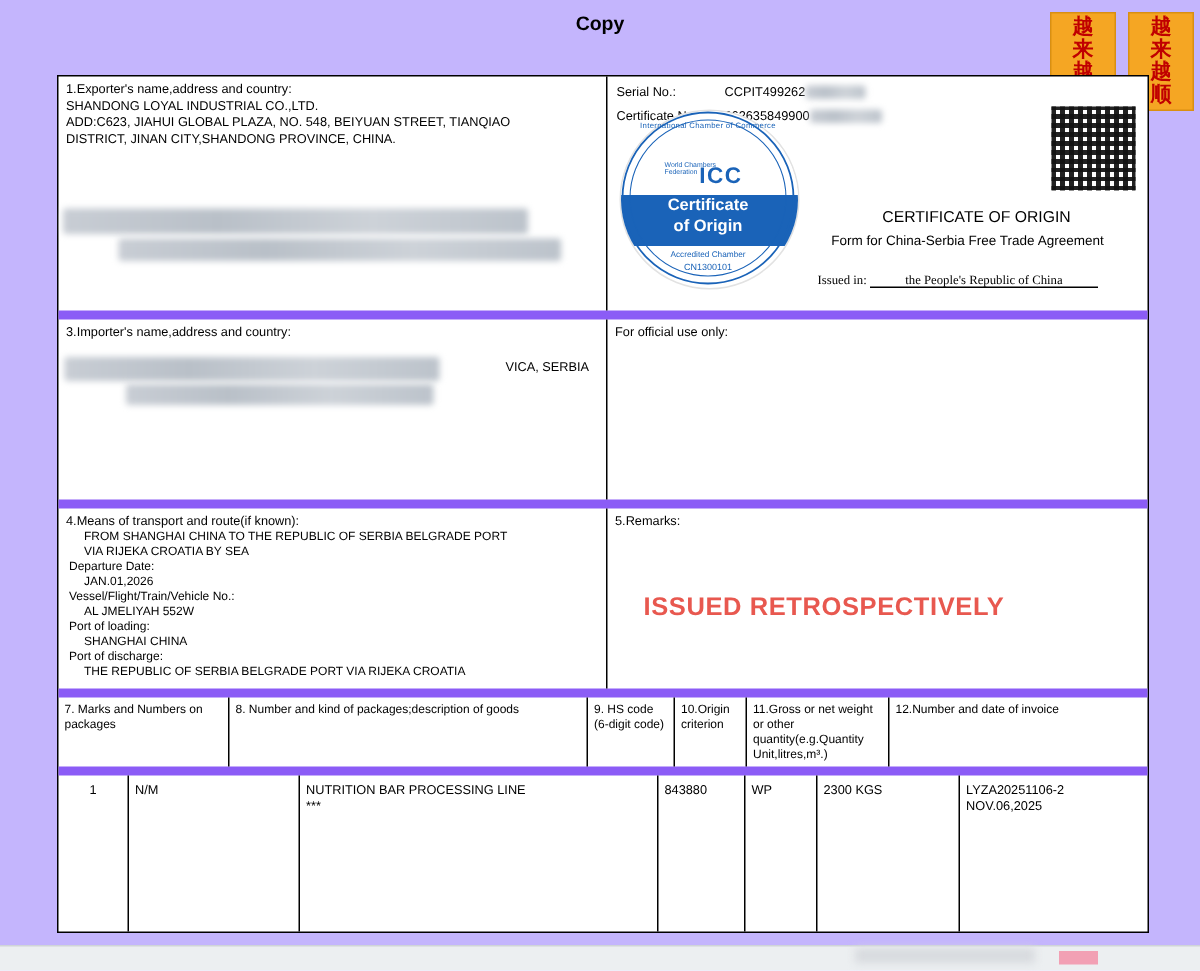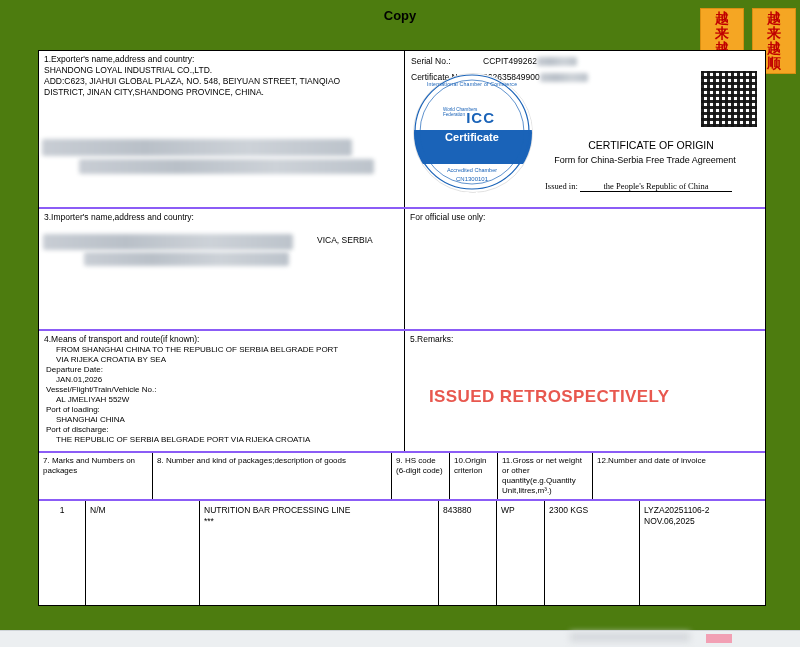--- a/index.html
+++ b/index.html
@@ -8,21 +8,21 @@
     background: #ffffff;
     width: 800px;
     height: 647px;
     overflow: hidden;
     font-family: "Liberation Sans", sans-serif;
   }
   #page {
     position: relative;
     width: 800px;
     height: 647px;
-    background: #4d7c0f;
+    background: #c4b5fd;
   }
 
   
   .copy-title {
     position: absolute;
     left: 0;
     top: 8px;
     width: 800px;
     text-align: center;
     font-size: 13px;
@@ -60,21 +60,21 @@
     border: 1px solid #000;
     box-sizing: border-box;
     background: #fff;
   }
 
   .row { display: flex; }
   .cellL { box-sizing: border-box; }
   .cellR { box-sizing: border-box; }
 
   .bd-r { border-right: 1px solid #000; }
-  .bd-b { border-bottom: 2px solid #8b5cf6; }
+  .bd-b { border-bottom: 6px solid #8b5cf6; }
 
   .lbl {
     font-size: 8.5px;
     color: #000;
     line-height: 11px;
   }
   .val {
     font-size: 8.5px;
     color: #000;
     line-height: 11px;
@@ -158,21 +158,21 @@
   #icc .wcf {
     position: absolute; left: 30px; top: 34px; width: 40px;
     font-size: 4.6px; color: #1a63b8; line-height: 5.4px; text-align: left;
   }
   #icc .co1 {
     position: absolute; left: 0; top: 58px; width: 118px; text-align: center;
     font-size: 11px; color: #fff; font-weight: bold;
   }
   #icc .co2 {
     position: absolute; left: 0; top: 72px; width: 118px; text-align: center;
-    font-size: 11px; color: #fff; font-weight: bold; margin-top: 45px;
+    font-size: 11px; color: #fff; font-weight: bold;
   }
   #icc .acc {
     position: absolute; left: 0; top: 94px; width: 118px; text-align: center;
     font-size: 5.5px; color: #1a63b8;
   }
   #icc .cnno {
     position: absolute; left: 0; top: 103px; width: 118px; text-align: center;
     font-size: 6px; color: #1a63b8;
   }
 
@@ -191,21 +191,21 @@
   #issuedIn .line {
     display: inline-block; border-bottom: 1px solid #000; min-width: 148px;
     text-align: center; padding: 0 2px;
   }
 
   
   #box3 { width: 366px; height: 120px; position: relative; }
   #box3blur1 { position: absolute; left: 4px; top: 25px; width: 250px; height: 16px; }
   #box3blur2 { position: absolute; left: 45px; top: 43px; width: 205px; height: 14px; }
   #box3city {
-    position: absolute; left: 278px; top: 26px; font-size: 8.5px;
+    position: absolute; left: 298px; top: 26px; font-size: 8.5px;
   }
   #box4off { width: 360px; height: 120px; }
 
   
   #box4 { width: 366px; height: 120px; position: relative; }
   #box5 { width: 360px; height: 120px; position: relative; }
   #retro {
     position: absolute; left: 24px; top: 56px;
     font-size: 17px; color: #e8584f; font-weight: bold; letter-spacing: .4px;
     font-family: "Liberation Sans", sans-serif;

